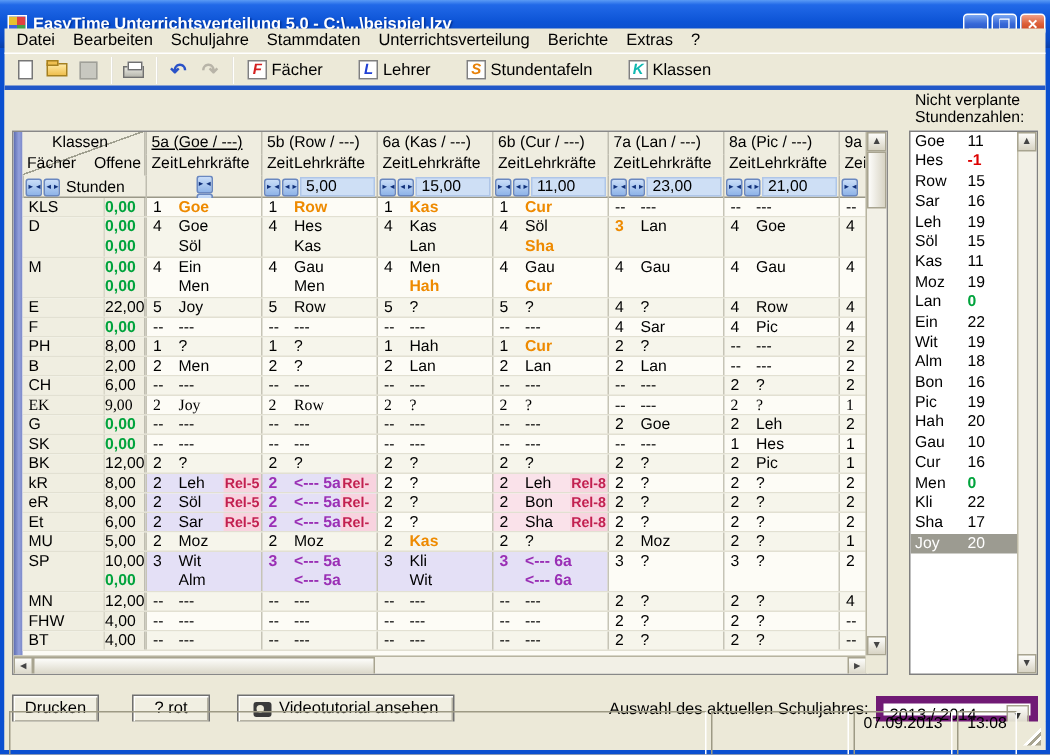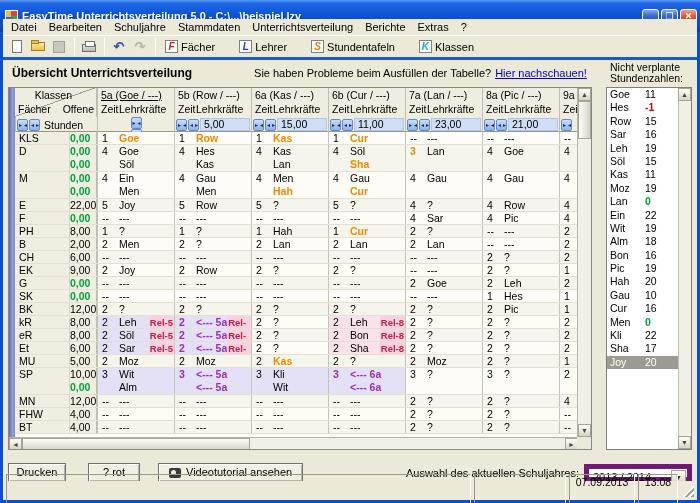--- a/index.html
+++ b/index.html
@@ -183,25 +183,20 @@
             <span>Stundentafeln</span>
           </span>
           <span class="tbtn mod">
             <span class="lb" style="color: rgb(16, 184, 176);">K</span>
             <span>Klassen</span>
           </span>
         </span>
     </div>
 
     <div class="content">
-      <div class="pagehead">
-        <span class="ph-title">Übersicht Unterrichtsverteilung</span>
-        <span class="ph-q">Sie haben Probleme beim Ausfüllen der Tabelle?</span>
-        <span class="ph-link">Hier nachschauen!</span>
-      </div>
 
       <div class="sidelabel">
         <div>Nicht verplante</div>
         <div>Stundenzahlen:</div>
       </div>
 
       <div class="grid">
         <div class="ind"></div>
         <div class="gmain">
           <div class="gheadwrap" id="gheadwrap">
@@ -739,21 +734,21 @@
                   <div class="gn">
                     <div class="nl">
                       <span class="nm">?</span>
                     </div>
                   </div>
                 </div>
                 <div class="cg lastg">
                   <div class="gz">2</div>
                 </div>
               </div>
-              <div class="grow" style="height: 13px;">
+              <div class="grow" style="height: 13px; font-family: Liberation Serif, serif;">
                 <div class="rl">EK</div>
                 <div class="ro">
                   <div class="ov">9,00</div>
                 </div>
                 <div class="cg">
                   <div class="gz">2</div>
                   <div class="gn">
                     <div class="nl">
                       <span class="nm">Joy</span>
                     </div>

